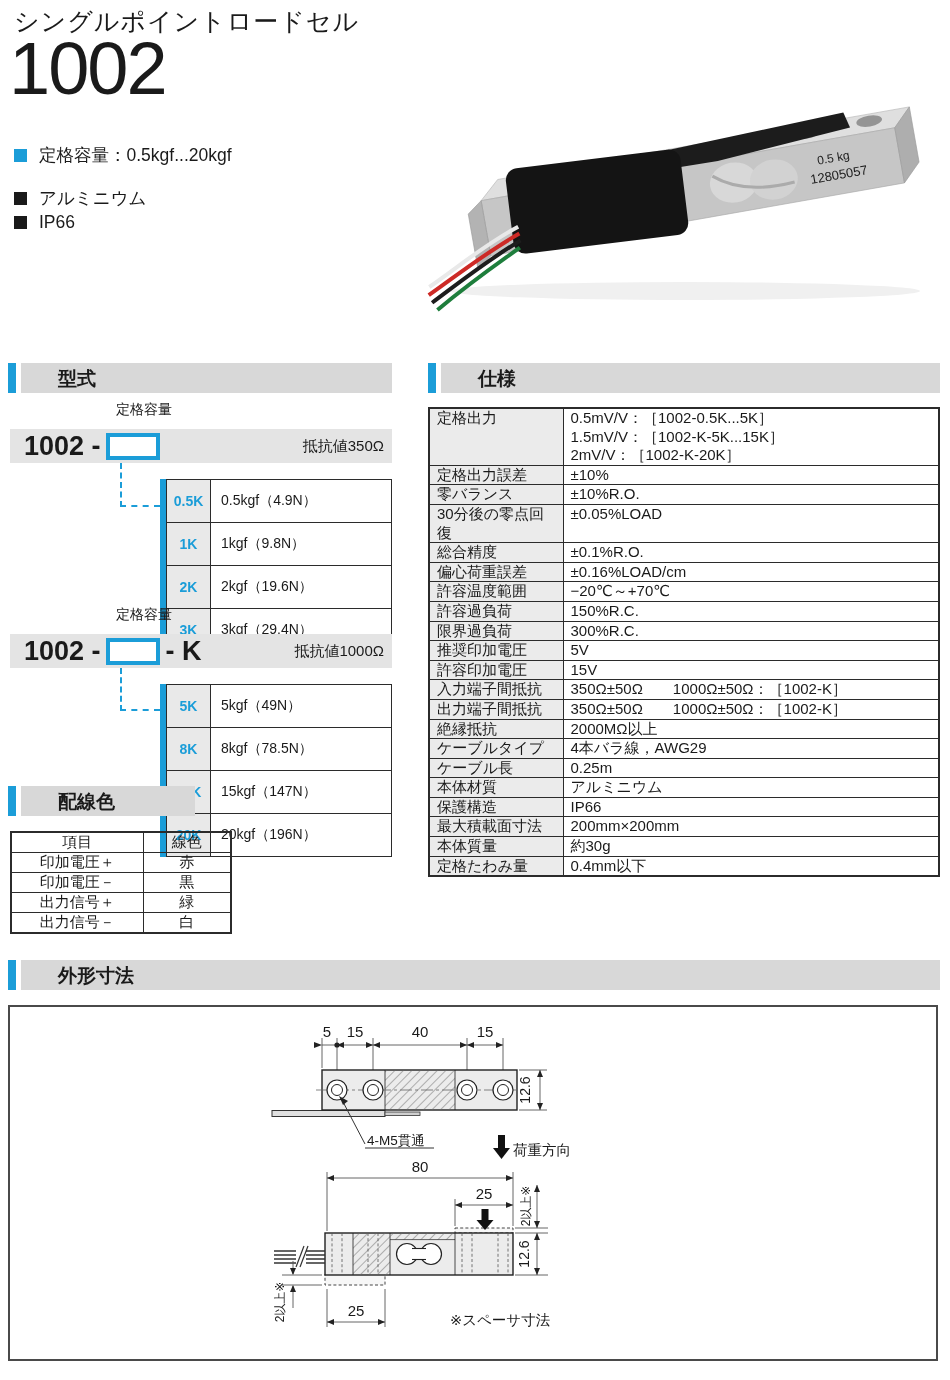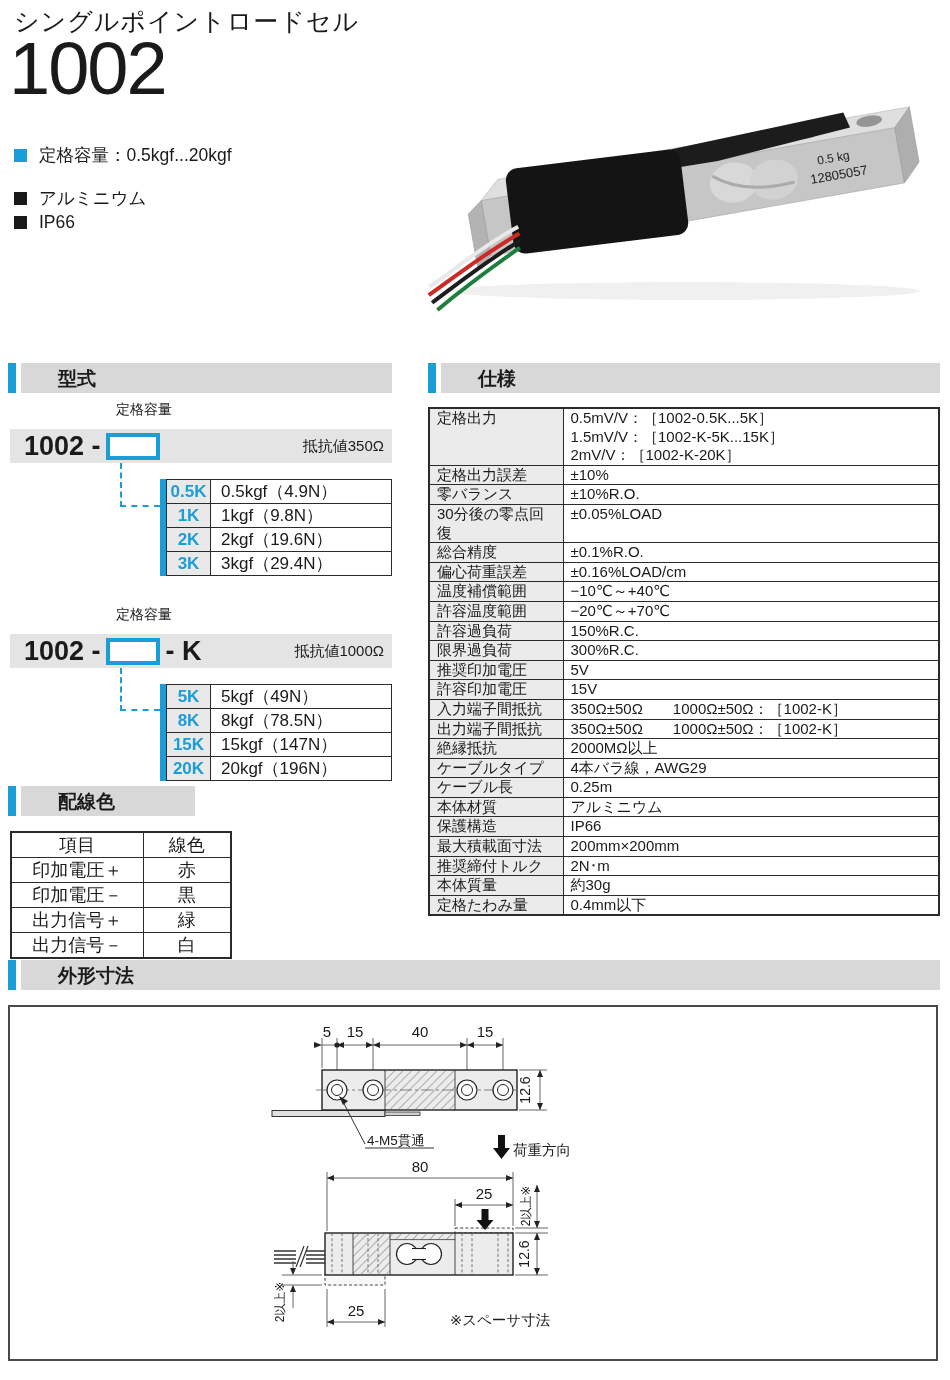--- a/index.html
+++ b/index.html
@@ -29,35 +29,35 @@
   .model-prefix { font-size:27px; font-weight:bold; letter-spacing:0px; }
   .model-box { width:54px; height:27px; background:#fff; border:4px solid var(--accent); margin-left:5px; }
   .model-suffix { font-size:27px; font-weight:bold; margin-left:6px; }
   .model-res { position:absolute; right:8px; top:8px; font-size:15px; }
   .dash-v { width:0; border-left:2px dashed var(--accent); }
   .dash-h { height:0; border-top:2px dashed var(--accent); }
 
   table { border-collapse:collapse; }
   .opt-table { border-left:6px solid var(--accent); }
   .opt-table table { width:226px; }
-  .opt-table td { border:1px solid var(--line); height:18.3px; font-size:17px; padding:0 2px; }
+  .opt-table td { border:1px solid var(--line); height:18.3px; font-size:14px; padding:12px 2px; }
   .opt-table td.code { width:44px; background:#e9e9e9; color:var(--accent);
                        font-weight:bold; text-align:center; }
   .opt-table td.val { padding-left:10px; }
 
   
   .spec-table { width:512px; border:2px solid var(--line); }
   .spec-table td { border:1px solid var(--line); font-size:15px; line-height:18.6px;
                    vertical-align:top; padding:0px 7px; }
   .spec-table td.sl { width:134px; background:#ebebeb; }
   .spec-table td.sv { white-space:pre-line; }
 
   
   .wire-table { width:222px; border:2px solid var(--line); }
-  .wire-table td { border:1px solid var(--line); font-size:18px; height:18.2px;
+  .wire-table td { border:1px solid var(--line); font-size:15px; height:18.2px;
                    text-align:center; }
   .wire-table td.c1 { width:132px; }
 
   
   .dim-box { left:8px; top:1005px; width:930px; height:356px; border:2px solid #4a4a4a; background:#fff; }
 
   svg text { font-family:"Liberation Sans","DejaVu Sans",sans-serif; fill:#1a1a1a; }
 </style>
 </head>
 <body>
@@ -209,24 +209,20 @@
       </tr>
       <tr>
         <td class="sl">総合精度</td>
         <td class="sv">±0.1%R.O.</td>
       </tr>
       <tr>
         <td class="sl">偏心荷重誤差</td>
         <td class="sv">±0.16%LOAD/cm</td>
       </tr>
       <tr>
-        <td class="sl">温度補償範囲</td>
-        <td class="sv">−10℃～+40℃</td>
-      </tr>
-      <tr>
         <td class="sl">許容温度範囲</td>
         <td class="sv">−20℃～+70℃</td>
       </tr>
       <tr>
         <td class="sl">許容過負荷</td>
         <td class="sv">150%R.C.</td>
       </tr>
       <tr>
         <td class="sl">限界過負荷</td>
         <td class="sv">300%R.C.</td>
@@ -263,24 +259,20 @@
         <td class="sl">本体材質</td>
         <td class="sv">アルミニウム</td>
       </tr>
       <tr>
         <td class="sl">保護構造</td>
         <td class="sv">IP66</td>
       </tr>
       <tr>
         <td class="sl">最大積載面寸法</td>
         <td class="sv">200mm×200mm</td>
-      </tr>
-      <tr>
-        <td class="sl">推奨締付トルク</td>
-        <td class="sv">2N･m</td>
       </tr>
       <tr>
         <td class="sl">本体質量</td>
         <td class="sv">約30g</td>
       </tr>
       <tr>
         <td class="sl">定格たわみ量</td>
         <td class="sv">0.4mm以下</td>
       </tr>
     </tbody>

